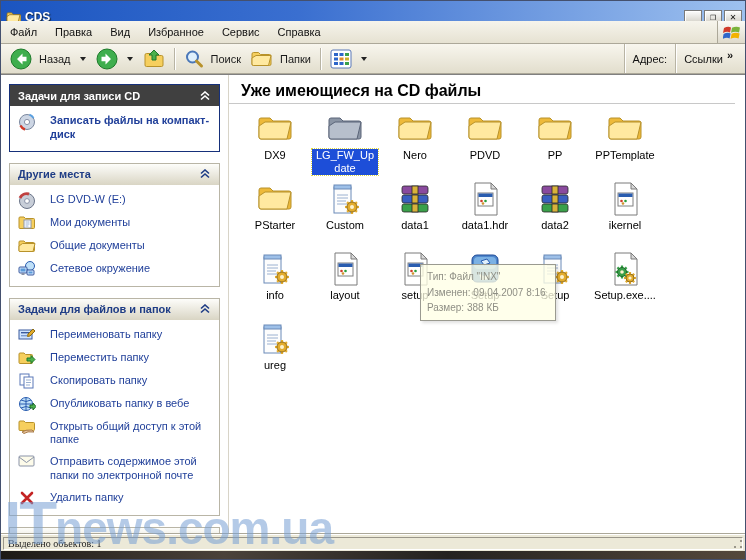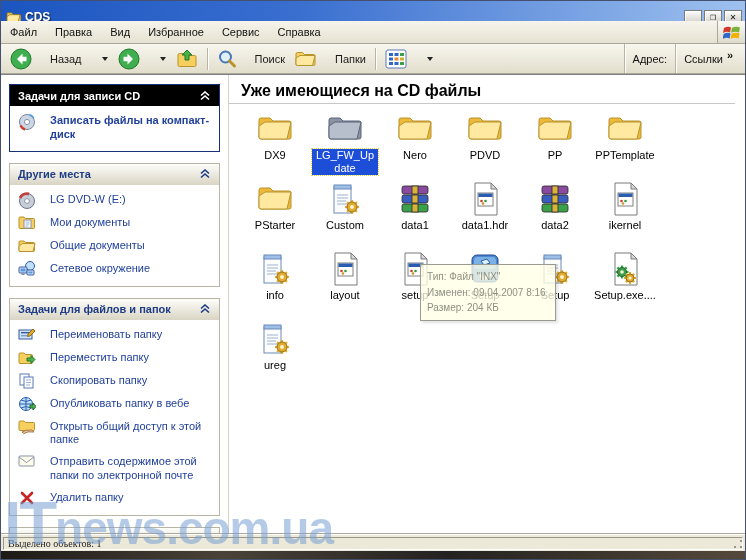--- a/index.html
+++ b/index.html
@@ -15,36 +15,36 @@
   .winbtn { width:18px; height:15px; margin-left:2px; background:linear-gradient(#fdfdfd,#cfccc2); border:1px solid #7a7a7a; box-shadow:inset 1px 1px 0 #fff; font-size:10px; line-height:12px; text-align:center; color:#111; font-weight:bold; font-family:"DejaVu Sans Mono",monospace; }
 
   
   .menubar { height:23px; background:linear-gradient(#f6f4ec,#e6e2d2); border-bottom:1px solid #aca899; display:flex; align-items:stretch; flex:0 0 auto; }
   .menu-item { padding:0 9px; display:flex; align-items:center; color:#111; cursor:default; }
   .menu-spacer { flex:1; }
   .winlogo-box { width:28px; border-left:1px solid #aca899; display:flex; align-items:center; justify-content:center; background:linear-gradient(#fbfaf6,#dedacb); }
 
   
   .toolbar { height:30px; background:linear-gradient(#f8f6ee,#e2decd); border-bottom:1px solid #aca899; display:flex; align-items:center; padding:0 4px; flex:0 0 auto; }
-  .tb-btn { display:flex; align-items:center; gap:18px; padding:2px 5px; color:#1a1a1a; }
+  .tb-btn { display:flex; align-items:center; gap:7px; padding:2px 5px; color:#1a1a1a; }
   .tb-sep { width:1px; height:22px; background:#b8b4a4; margin:0 4px; box-shadow:1px 0 0 #fff; }
   .drop-arrow { width:0; height:0; border-left:3px solid transparent; border-right:3px solid transparent; border-top:4px solid #222; margin-left:2px; }
   .tb-right { margin-left:auto; display:flex; align-items:center; height:100%; }
   .tb-band { display:flex; align-items:center; padding:0 8px; height:100%; border-left:1px solid #b8b4a4; box-shadow:inset 1px 0 0 #fff; color:#111; }
   .chev-more { font-size:11px; font-weight:bold; margin-left:4px; margin-top:-8px; }
 
   
   .client { flex:1; display:flex; background:#fff; border-top:1px solid #808080; position:relative; overflow:hidden; }
 
   
   .sidebar { width:228px; background:#fff; border-right:1px solid #d8d4c8; padding:9px 8px; overflow:hidden; }
   .panel { margin-bottom:11px; border:1px solid #b9b5a6; background:#fff; }
   .panel.blue { border-color:#16307a; }
   .panel-header { height:21px; display:flex; align-items:center; justify-content:space-between; padding:0 8px; background:linear-gradient(#fdfdfa,#d9d5c4); color:#1e3c85; font-weight:bold; font-size:11px; cursor:pointer; }
-  .panel.blue .panel-header { background:#000000; color:#fff; }
+  .panel.blue .panel-header { background:#404040; color:#fff; }
   .panel-body { padding:7px 6px 8px 8px; }
   .task-item { display:flex; align-items:flex-start; gap:14px; margin-bottom:7px; color:#21409a; cursor:pointer; }
   .task-item:last-child { margin-bottom:1px; }
   .task-item .icon { flex:0 0 18px; height:16px; }
   .task-item .lbl { line-height:1.25; padding-top:1px; }
   .panel.blue .task-item .lbl { font-weight:bold; }
   .chevron { color:#1e3c85; display:flex; }
   .panel.blue .chevron { color:#fff; }
   .chevron.down svg { transform:rotate(180deg); }
 
@@ -631,21 +631,21 @@
                 <circle cx="23" cy="25" r="5" fill="#e3ac2d" stroke="#95701c"></circle>
                 <circle cx="23" cy="25" r="2" fill="#fdf2cf"></circle>
               </svg>
             </span>
      <span class="fname">ureg</span>
    </div>
         </div>
       <div class="tooltip">
         <div>Тип: Файл "INX"</div>
         <div>Изменен: 09.04.2007 8:16</div>
-        <div>Размер: 204 КБ</div>
+        <div>Размер: 388 КБ</div>
       </div>
     </div>
   </div>
 
   <div class="statusbar">
     <div class="status-cell">Выделено объектов: 1</div>
     <div class="grip"></div>
   </div>
 
   <div class="desktop-strip"></div>

